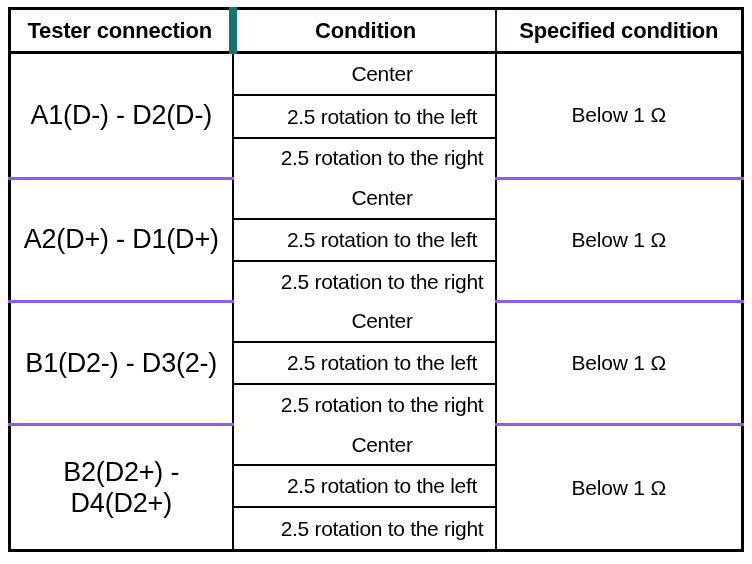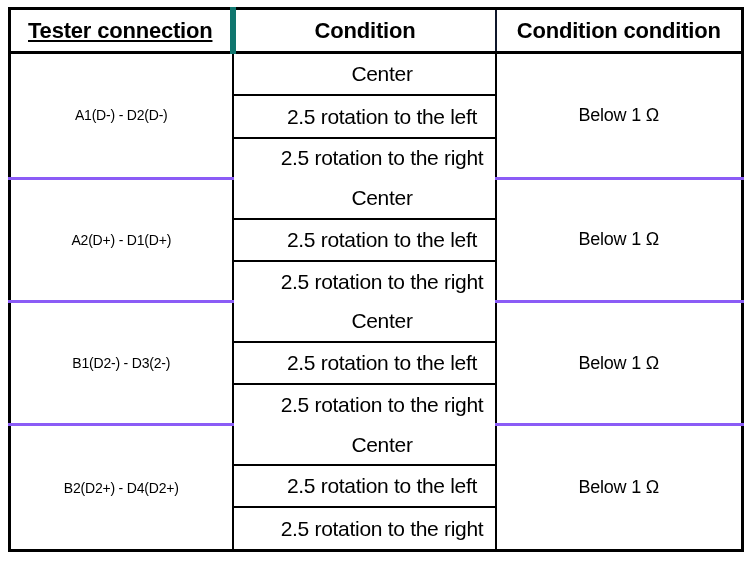--- a/index.html
+++ b/index.html
@@ -49,36 +49,36 @@
   col.col-spec       { width: 247px; }
 
   
   tr.header-row > th {
     height: 41px;
     font-size: 22px;
     font-weight: bold;
     border-bottom: 3px solid #000000;
     letter-spacing: -0.2px;
   }
-  th.th-tester    { border-right: 6px solid #0f766e; text-decoration: underline; }
+  th.th-tester    { border-right: 8px solid #0f766e; }
   th.th-condition { border-right: 2px solid #0f172a; }
 
   
   td.cell-tester {
-    font-size: 14px;
+    font-size: 27px;
     border-right: 2px solid #000000;
     letter-spacing: -0.2px;
   }
   td.cell-condition {
     font-size: 21px;
     border-right: 2px solid #000000;
     letter-spacing: -0.3px;
   }
   td.cell-spec {
-    font-size: 18px;
+    font-size: 21px;
     letter-spacing: -0.2px;
   }
 
   
   tr.sub-row td.cell-condition {
     border-top: 2px solid #000000;
     padding-left: 36px;
   }
   tr.group-first td.cell-condition {
     border-top: 0;
@@ -99,21 +99,21 @@
   <table class="spec-table">
     <colgroup>
       <col class="col-tester">
       <col class="col-condition">
       <col class="col-spec">
     </colgroup>
     <thead>
       <tr class="header-row">
         <th class="th-tester">Tester connection</th>
         <th class="th-condition">Condition</th>
-        <th class="th-spec">Condition condition</th>
+        <th class="th-spec">Specified condition</th>
       </tr>
     </thead>
     <tbody>
 
       <tr class="sub-row group-first first-group-row">
         <td class="cell-tester" rowspan="3">A1(D-) - D2(D-)</td>
         <td class="cell-condition">Center</td>
         <td class="cell-spec" rowspan="3">Below 1 Ω</td>
       </tr>
       <tr class="sub-row">

